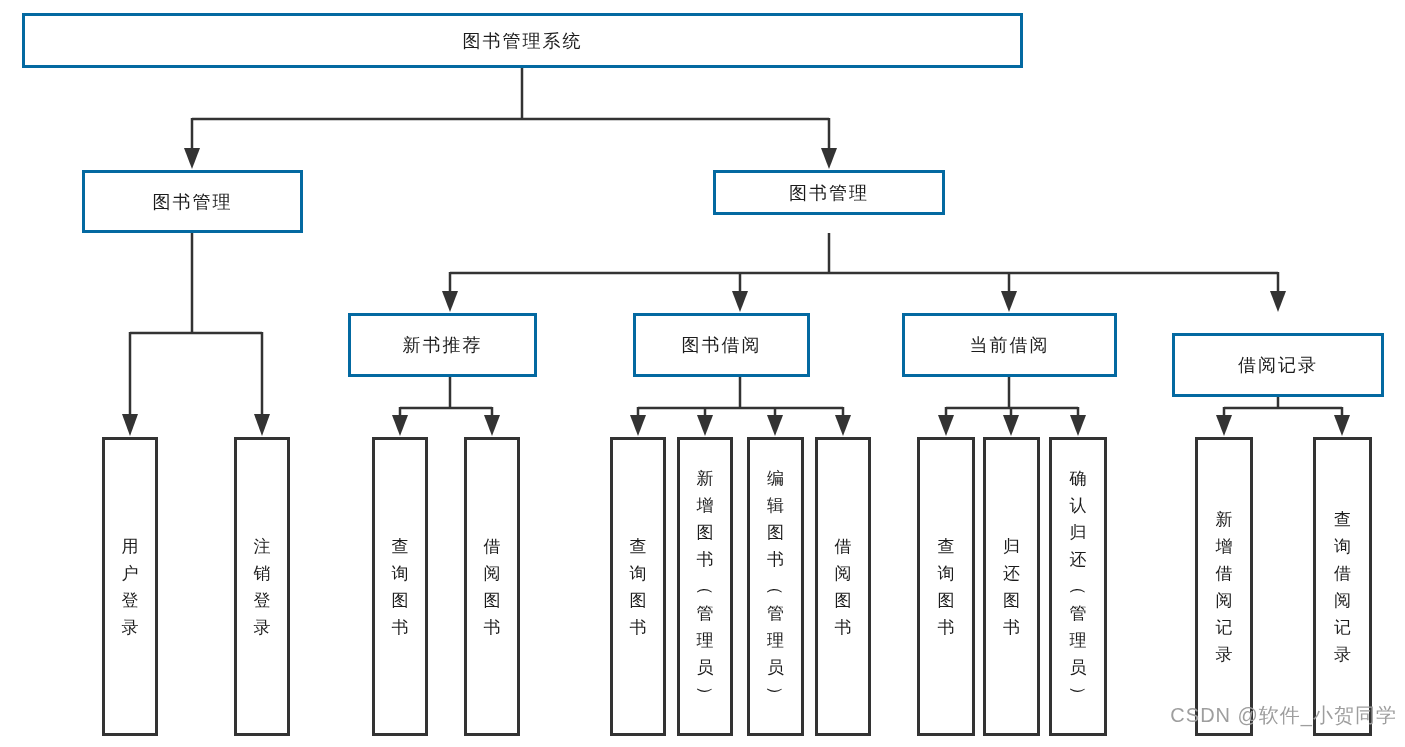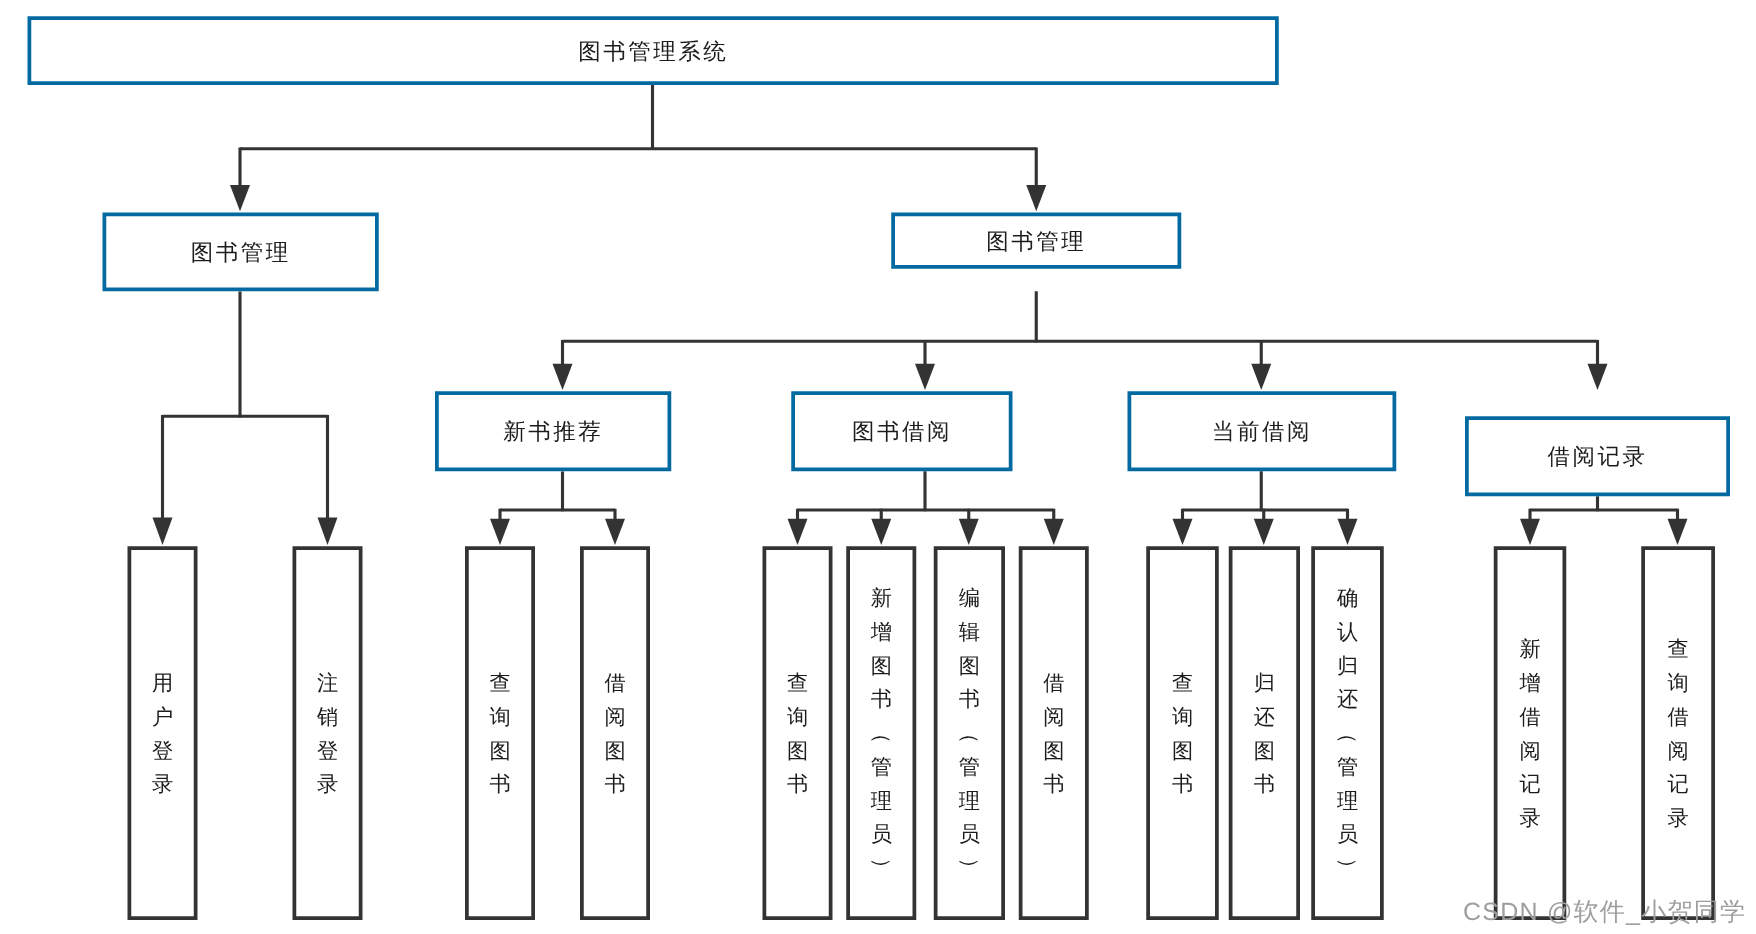--- a/index.html
+++ b/index.html
@@ -45,21 +45,21 @@
     font-size: 17px;
     color: #1c1c1c;
     z-index: 2;
     overflow: hidden;
   }
   .vbox span { display: block; line-height: 1; margin: 5px 0; }
   .vbox span.rot { transform: rotate(90deg); }
   .watermark {
     position: absolute;
     right: 8px;
-    bottom: 4px;
+    bottom: 18px;
     font-size: 20px;
     letter-spacing: 1px;
     color: #9e9e9e;
     z-index: 3;
     white-space: nowrap;
   }
 </style>
 </head>
 <body>
 

